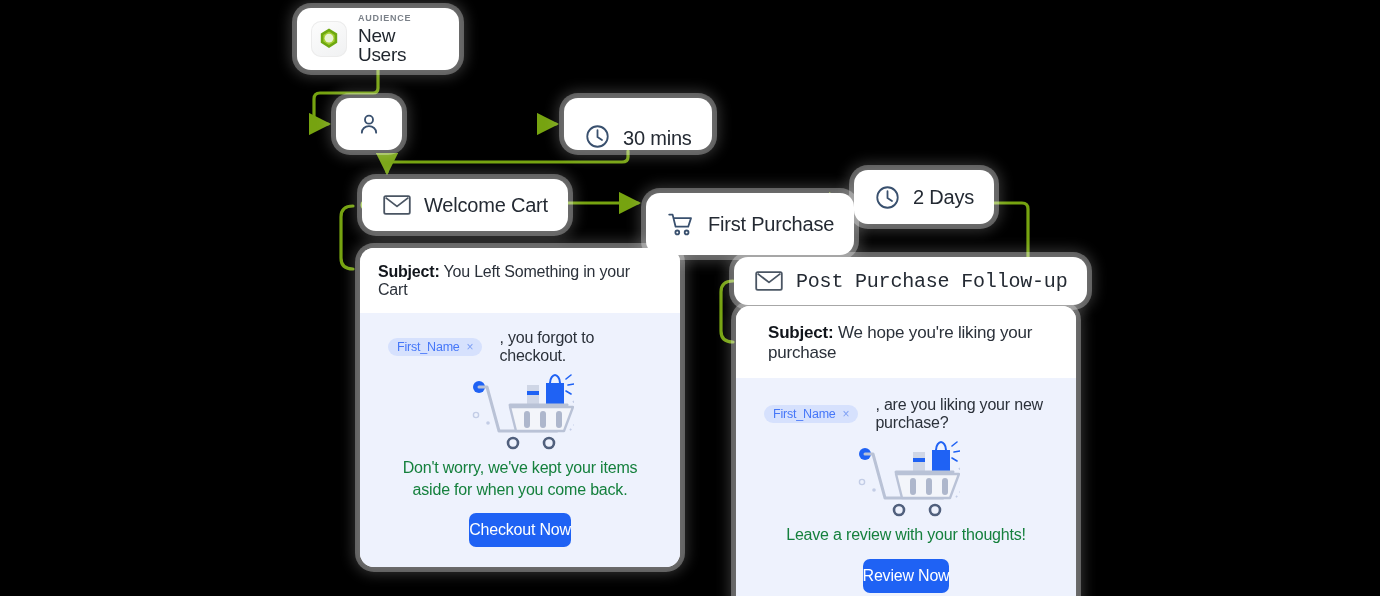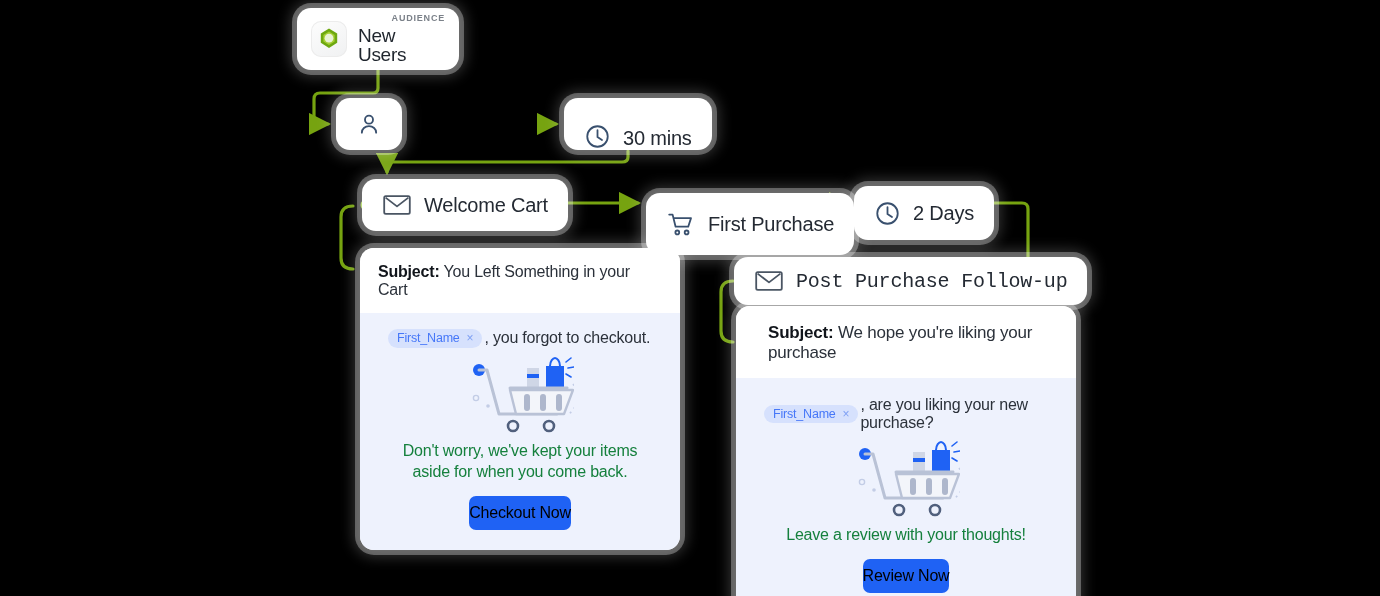--- a/index.html
+++ b/index.html
@@ -22,40 +22,40 @@
   #audience{position:absolute;left:297px;top:8px;width:162px;height:62px;z-index:3;
             background:#fff;border-radius:14px;display:flex;align-items:center;gap:11px;
             padding:0 14px;box-sizing:border-box;
             box-shadow:0 0 0 5px rgba(255,255,255,.30),0 0 14px 7px rgba(255,255,255,.20);}
   .aud-ico{width:36px;height:36px;border-radius:10px;flex:none;
            background:linear-gradient(150deg,#fdfdfd,#f0f1f2);
            display:flex;align-items:center;justify-content:center;
            box-shadow:inset 0 0 0 1px #ececec;}
   .aud-txt{display:flex;flex-direction:column;justify-content:center;line-height:1;}
   .aud-kicker{font-size:9px;letter-spacing:.8px;color:#7b8189;font-weight:700;
-              margin-bottom:3px;text-align:right;}
+              margin-bottom:3px;}
   .aud-name{font-size:19px;color:#1f252d;letter-spacing:-.3px;}
 
   
   .mail{position:absolute;z-index:3;background:#fff;border-radius:14px;overflow:hidden;
         box-shadow:0 0 0 5px rgba(255,255,255,.30),0 0 14px 7px rgba(255,255,255,.20);}
   .mail-head{padding:15px 18px 14px;font-size:16px;color:#2b313a;background:#fff;
              letter-spacing:-.2px;}
   .mail-head b{font-weight:700;color:#11151b;}
   .mail-body{background:#eef2fd;padding:16px 18px 20px;text-align:center;}
   .merge-row{font-size:16px;color:#2b313a;text-align:left;padding-left:10px;
-             display:flex;align-items:center;gap:2px;letter-spacing:-.2px;}
+             display:flex;align-items:center;gap:17px;letter-spacing:-.2px;}
   .chip{display:inline-flex;align-items:center;gap:7px;background:#d6e1fd;
         color:#4677f8;border-radius:11px;padding:3px 9px;font-size:12.5px;
         line-height:1;white-space:nowrap;}
   .chip .x{color:#7fa0f4;font-size:12px;}
   .illus{margin:6px 0 2px;display:flex;justify-content:center;}
   .mail-copy{font-size:16px;color:#15803d;line-height:1.35;letter-spacing:-.2px;
              margin:4px 10px 0;}
-  .cta{display:inline-block;margin-top:13px;background:#1f62f4;color:#000000;
+  .cta{display:inline-block;margin-top:13px;background:#1f62f4;color:#ffffff;
        font-size:16px;border-radius:7px;padding:8px 0;letter-spacing:-.2px;
        border:none;cursor:pointer;font-family:inherit;}
 </style>
 </head>
 <body>
 
 <div id="canvas">
 
   <svg id="wires" viewBox="0 0 1380 596" xmlns="http://www.w3.org/2000/svg">
     <defs>
@@ -140,21 +140,21 @@
     <span>
       <svg width="30" height="28" viewBox="0 0 30 28" fill="none" stroke="#39506e" stroke-width="1.8" stroke-linecap="round" stroke-linejoin="round">
         <path d="M3.2 4.6h3.4l3 12.1h12.6l2.8-8.6H8.1"></path>
         <circle cx="11.3" cy="22.4" r="1.9"></circle>
         <circle cx="20.6" cy="22.4" r="1.9"></circle>
       </svg>
     </span>
     <span class="lbl">First Purchase</span>
   </div>
 
-  <div class="node" style="left:854px;top:186px;height:54px;">
+  <div class="node" style="left:854px;top:170px;height:54px;">
     <span>
       <svg width="27" height="27" viewBox="0 0 24 24" fill="none" stroke="#39506e" stroke-width="1.6" stroke-linecap="round">
         <circle cx="12" cy="12" r="9.1"></circle>
         <path d="M12 6.4v6.1l4 2.6"></path>
       </svg>
     </span>
     <span class="lbl">2 Days</span>
   </div>
 
   <div class="node" style="left:734px;top:257px;height:48px;font-family:Liberation Mono, monospace;">

